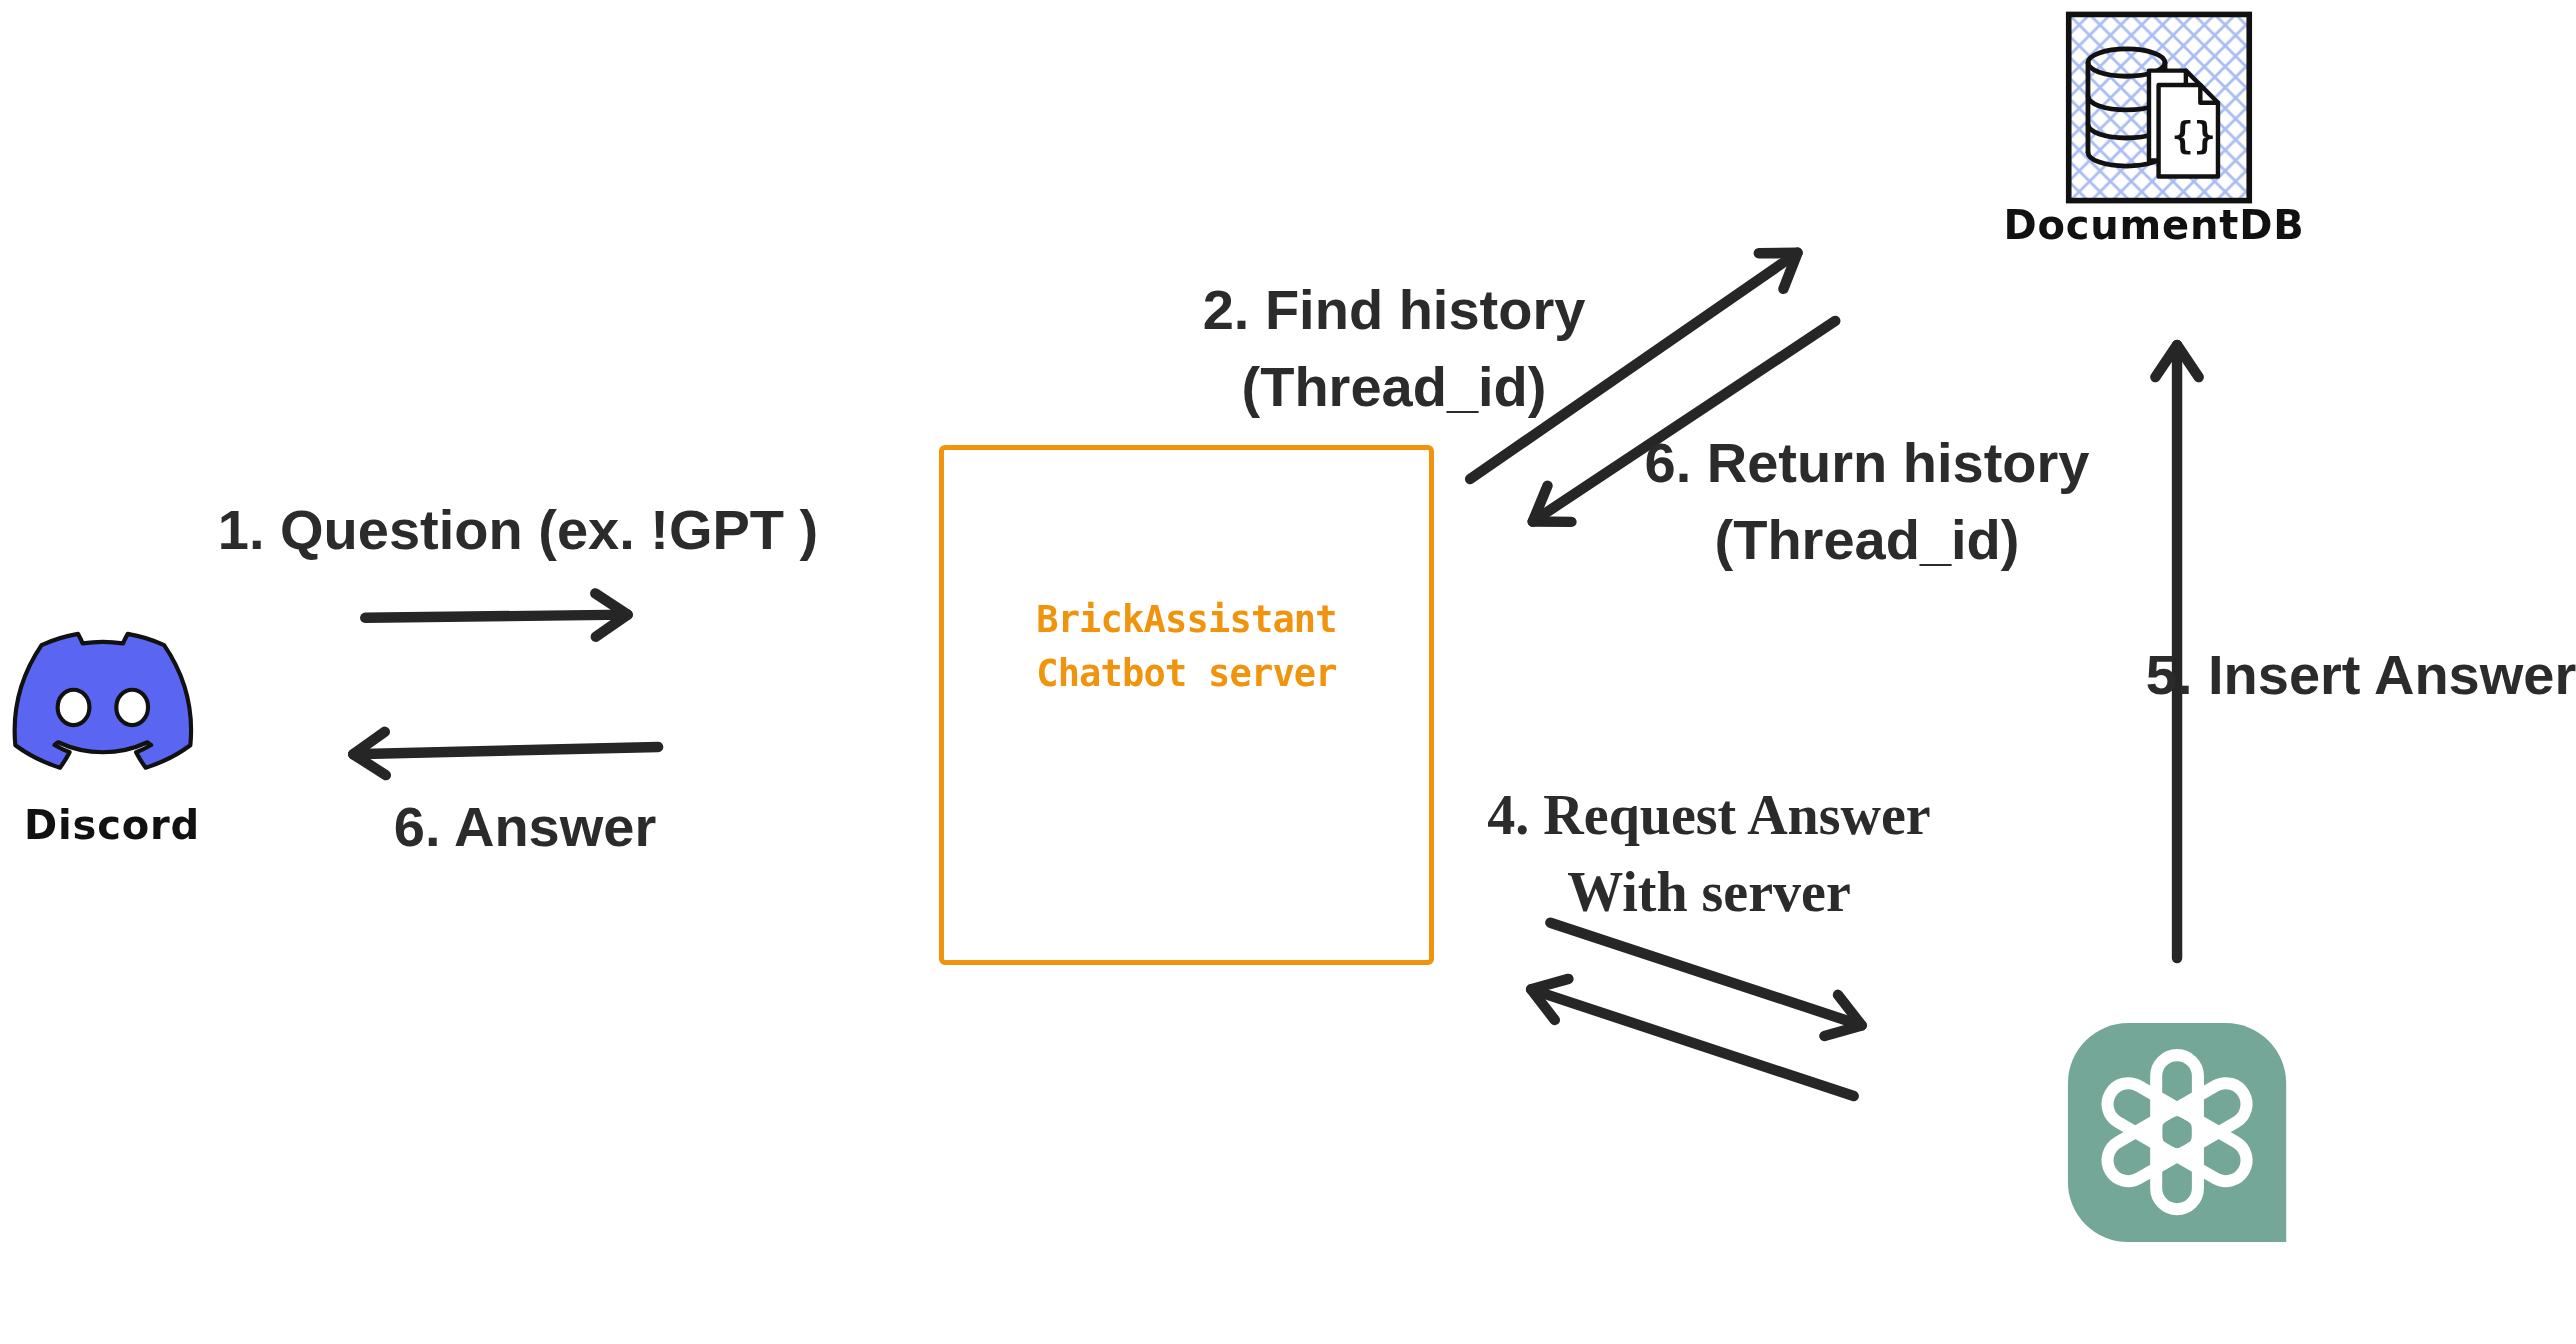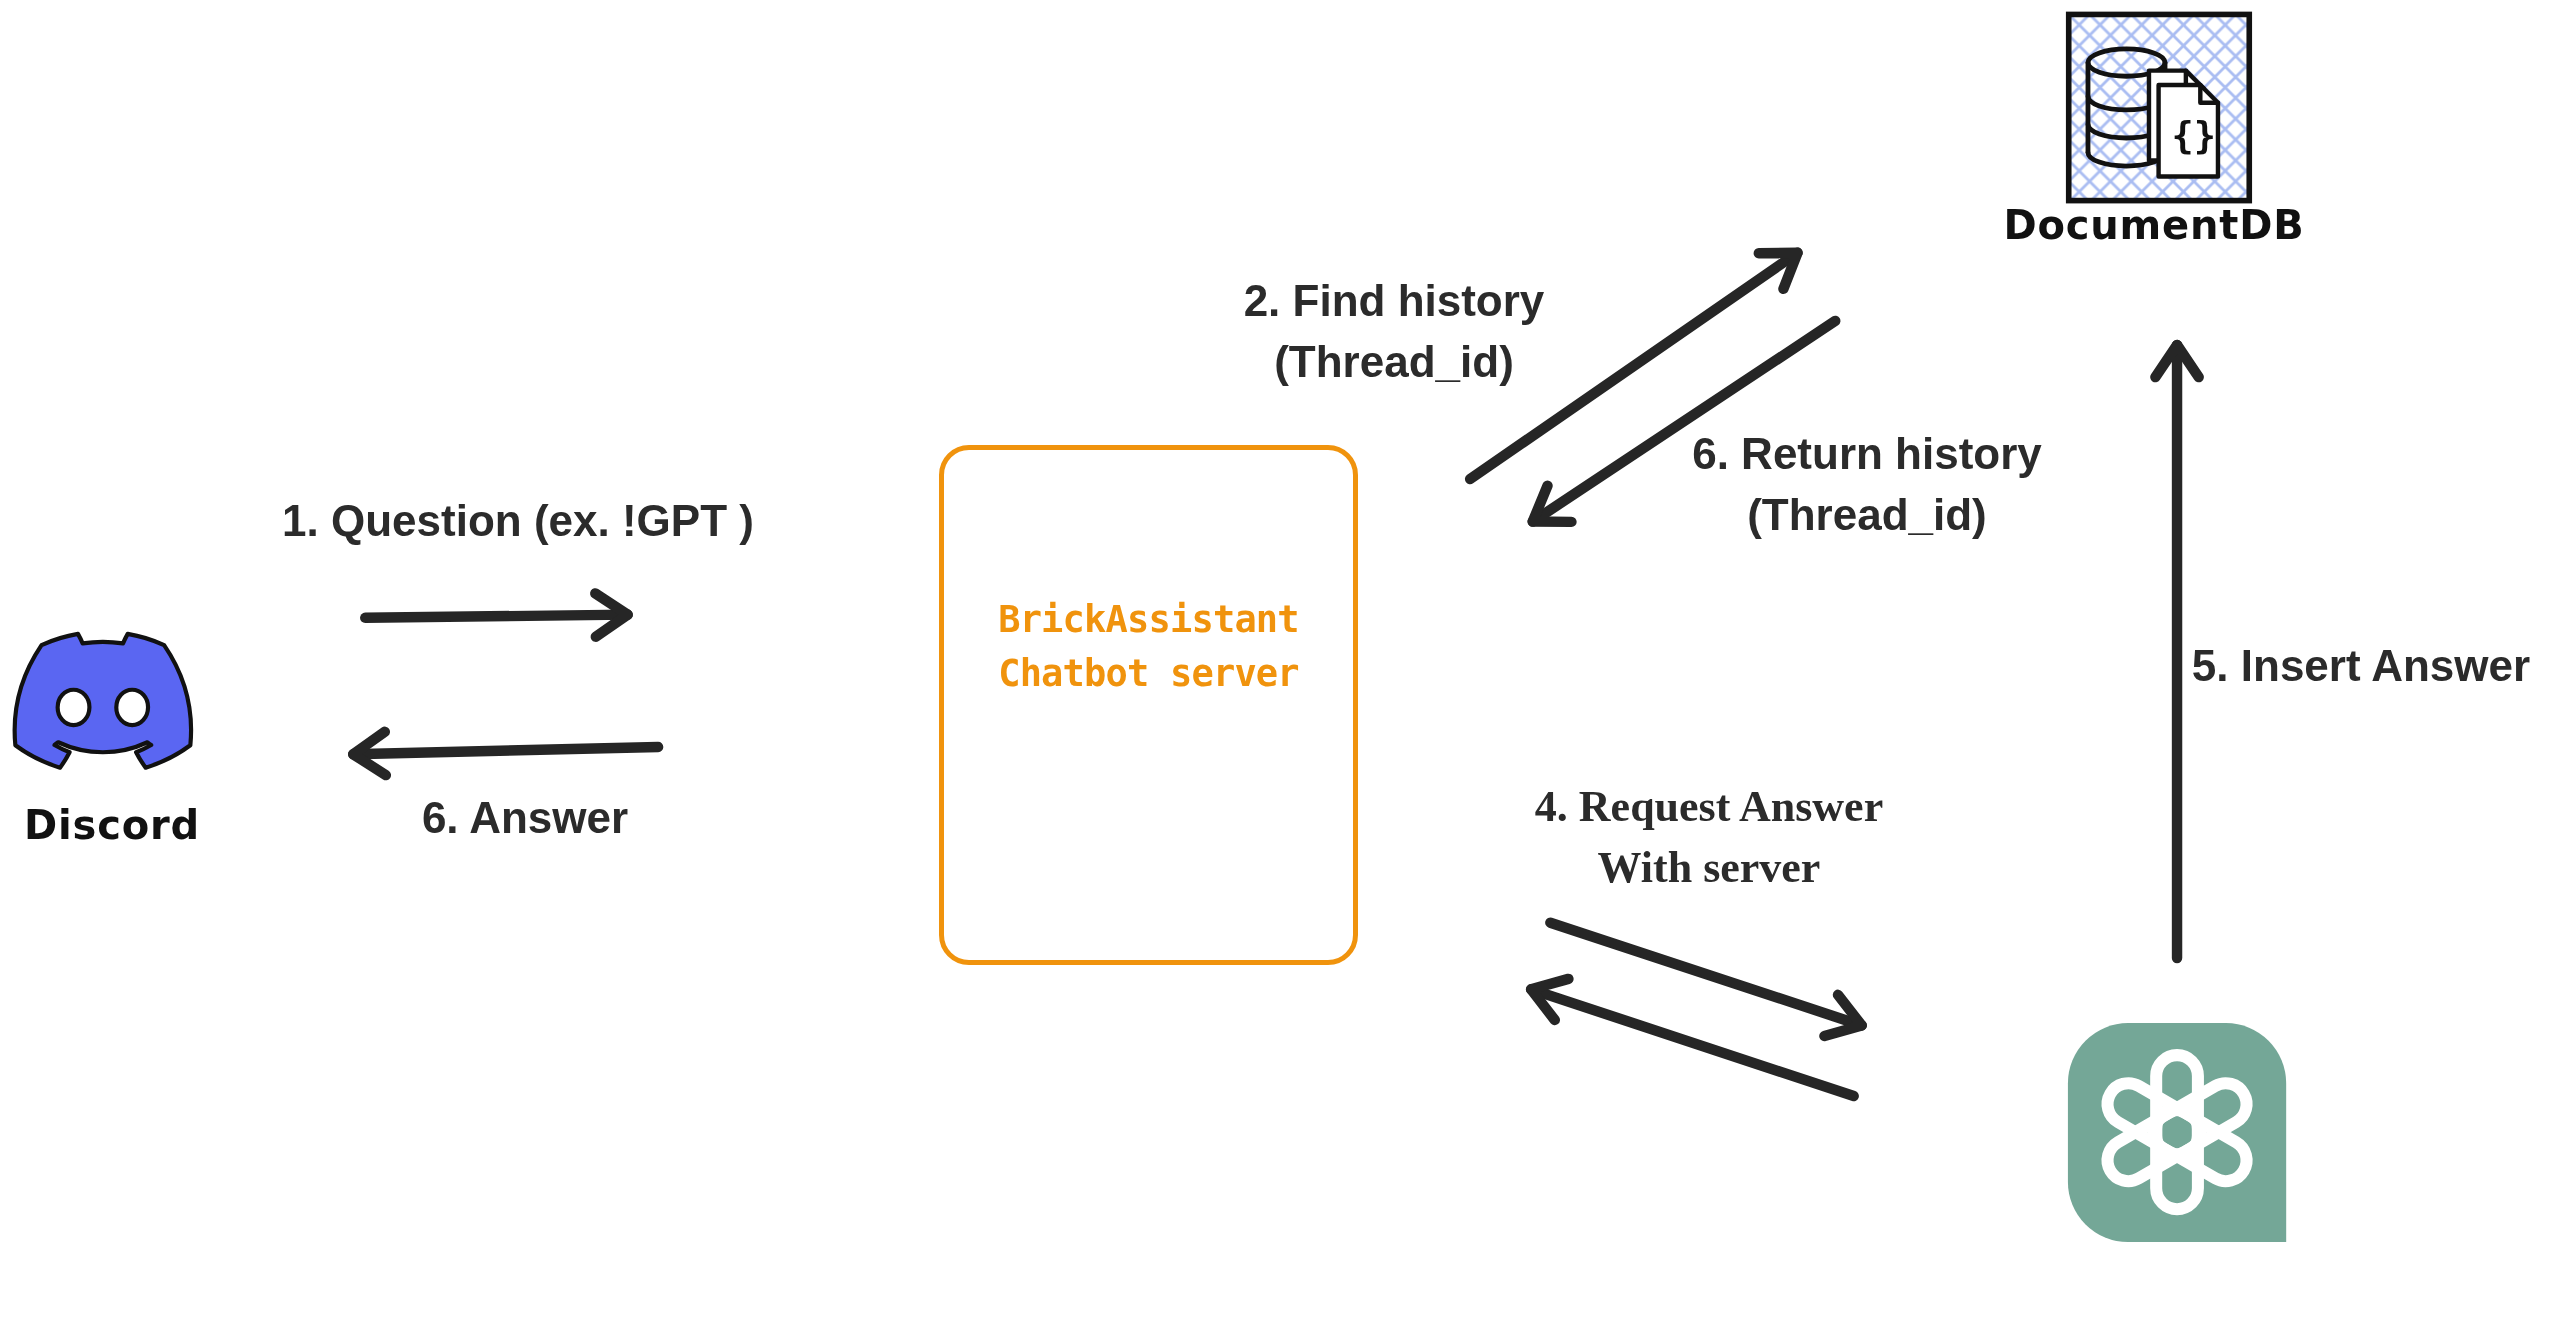--- a/index.html
+++ b/index.html
@@ -20,45 +20,45 @@
     overflow:hidden;
     font-family:"Liberation Sans",sans-serif;
   }
   #wires{position:absolute;left:0;top:0;width:100%;height:100%;}
   .arrow{stroke:var(--ink);stroke-width:13;fill:none;stroke-linecap:round;}
   #ah path{stroke:var(--ink);stroke-width:13;fill:none;stroke-linecap:round;stroke-linejoin:round;}
   .sketch{stroke:var(--icon-outline);fill:none;stroke-linecap:round;stroke-linejoin:round;}
   .step-label{
     position:absolute;
     transform:translateX(-50%);
-    font-size:44px;
+    font-size:56px;
     font-weight:600;
     color:var(--text);
     line-height:1.38;
     text-align:center;
     white-space:nowrap;
     letter-spacing:0px;
   }
   .name-label{
     position:absolute;
     transform:translateX(-50%);
     font-family:"DejaVu Sans",sans-serif;
     font-weight:bold;
     font-size:40px;
     color:var(--icon-outline);
     white-space:nowrap;
     letter-spacing:0.8px;
   }
   #server-box{
     position:absolute;
     left:939px;top:445px;
-    width:419px;height:520px;
+    width:495px;height:520px;
     box-sizing:border-box;
     border:5.6px solid var(--server-orange);
-    border-radius:30px;
+    border-radius:6px;
     background:var(--background);
   }
   #server-box .server-text{
     position:absolute;
     top:143px;left:0;
     width:100%;
     text-align:center;
     font-family:"DejaVu Sans Mono","Liberation Mono",monospace;
     font-weight:bold;
     font-size:37px;

